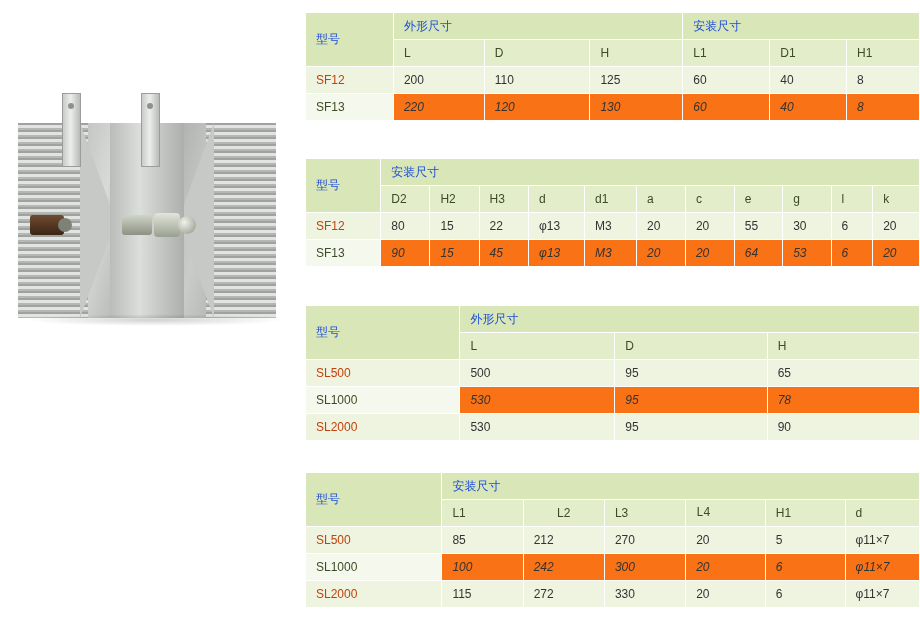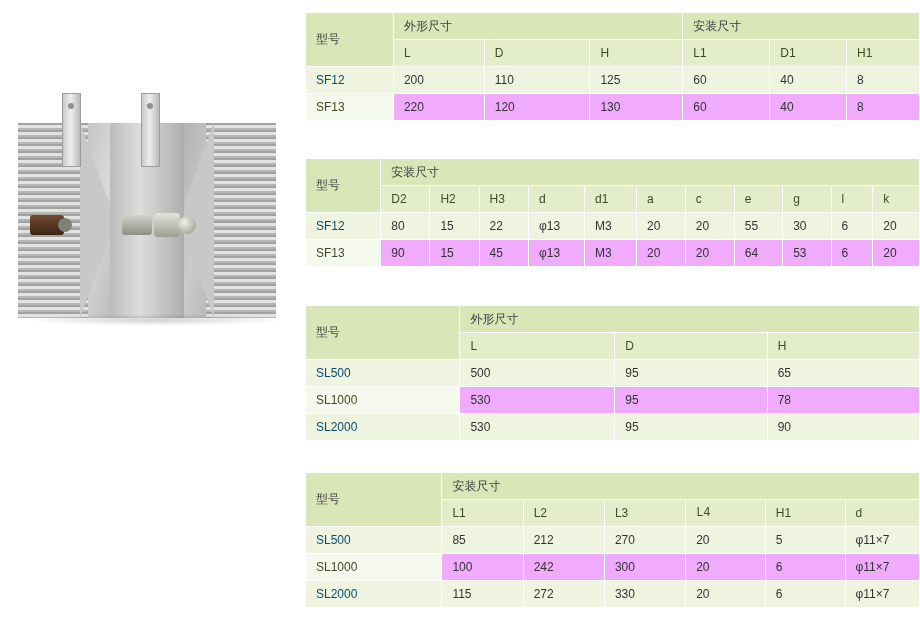--- a/index.html
+++ b/index.html
@@ -131,34 +131,34 @@
   table.spec td, table.spec th {
     border: 1px solid #ffffff;
     padding: 0 10px;
     height: 26px;
     text-align: left;
     font-weight: normal;
     white-space: nowrap;
   }
   .hdr {
     background: #d9e6b8;
-    color: #404040;
+    color: #1d4ed8;
     font-weight: bold;
   }
   .hdr2 {
     background: #e3edc9;
     color: #3d4a26;
     font-weight: bold;
   }
   .cell-a { background: #eef4e0; }
-  .cell-b { background: #f0abfc; }
+  .cell-b { background: #f97316; font-style: italic; }
   .model {
     background: #eef4e0;
     font-weight: bold;
-    color: #0c4a6e;
+    color: #c2410c;
     margin-top: 8px;
   }
   .model-b {
     background: #f5f8ec;
     font-weight: bold;
     color: #3d4a26;
   }
 
   #t1 { left: 305px; top: 12px; }
   #t2 { left: 305px; top: 158px; }
@@ -319,21 +319,21 @@
 
   <div class="tbl-wrap" id="t4">
     <table class="spec">
       <tbody>
           <tr>
         <td class="hdr" rowspan="2" style="width:148px;">型号</td>
         <td class="hdr" colspan="6">安装尺寸</td>
       </tr>
       <tr>
         <td class="hdr2" style="width:78px;">L1</td>
-        <td class="hdr2" style="width:78px;">L2</td>
+        <td class="hdr2" style="width:78px;text-align:center;">L2</td>
         <td class="hdr2" style="width:78px;">L3</td>
         <td class="hdr2" style="width:78px;font-family:Liberation Mono, monospace;">L4</td>
         <td class="hdr2" style="width:78px;">H1</td>
         <td class="hdr2" style="width:62px;">d</td>
       </tr>
       <tr>
         <td class="model">SL500</td>
         <td class="cell-a">85</td>
         <td class="cell-a">212</td>
         <td class="cell-a">270</td>

